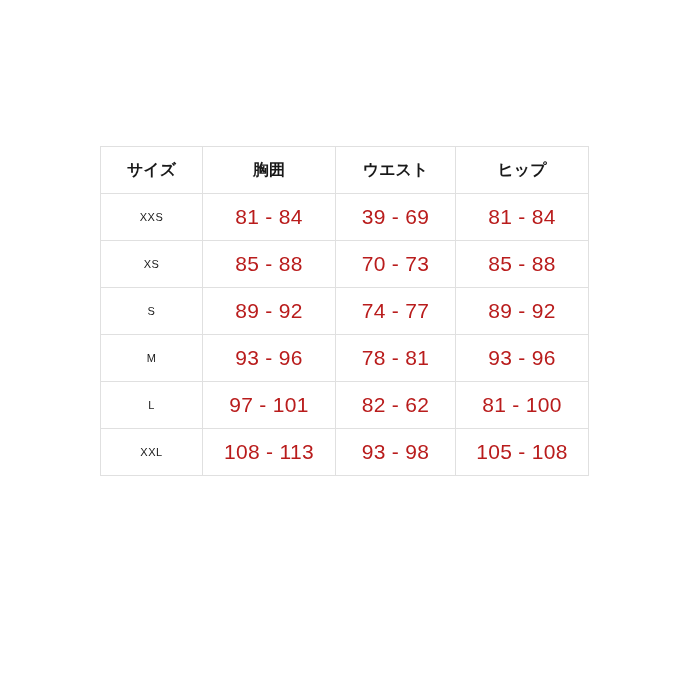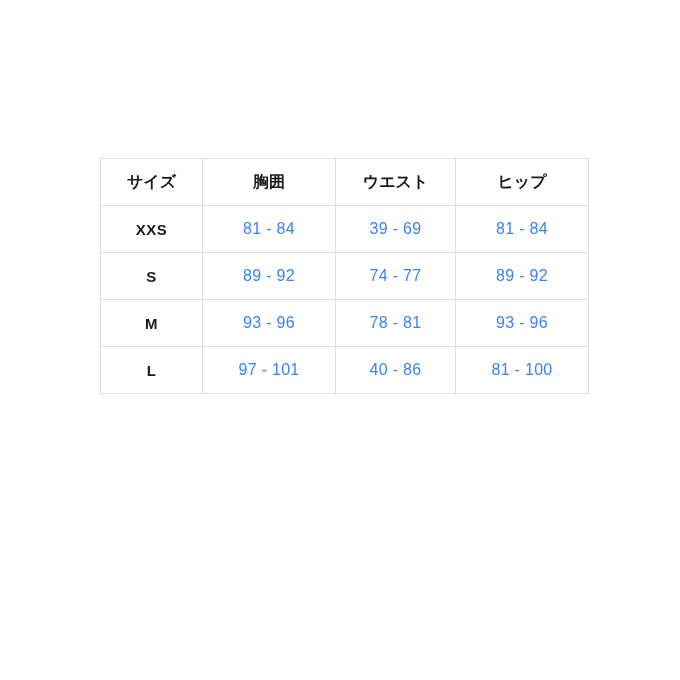--- a/index.html
+++ b/index.html
@@ -10,21 +10,21 @@
   body {
     width: 680px;
     height: 680px;
     position: relative;
     font-family: "Liberation Sans", "DejaVu Sans", sans-serif;
     overflow: hidden;
   }
   .size-chart-wrap {
     position: absolute;
     left: 100px;
-    top: 158px;
+    top: 146px;
   }
   table.size-chart {
     border-collapse: collapse;
     table-layout: fixed;
     background: #ffffff;
   }
   table.size-chart th,
   table.size-chart td {
     border: 1px solid #e0e0e0;
     height: 47px;
@@ -36,29 +36,29 @@
   col.c-size  { width: 102px; }
   col.c-chest { width: 133px; }
   col.c-waist { width: 120px; }
   col.c-hip   { width: 133px; }
   table.size-chart th {
     font-size: 16px;
     font-weight: bold;
     color: #191919;
   }
   td.size-label {
-    font-size: 15px;
-    font-weight: bold;
+    font-size: 11px;
+    font-weight: normal;
     color: #191919;
     letter-spacing: 0.5px;
   }
   td.measure {
-    font-size: 16px;
+    font-size: 21px;
     font-weight: normal;
-    color: #3b82f6;
+    color: #b91c1c;
     letter-spacing: 0.3px;
   }
 </style>
 </head>
 <body>
 
 <div class="size-chart-wrap">
   <table class="size-chart">
     <colgroup>
       <col class="c-size">
@@ -75,32 +75,44 @@
       </tr>
     </thead>
     <tbody>
       <tr>
         <td class="size-label">XXS</td>
         <td class="measure">81 - 84</td>
         <td class="measure">39 - 69</td>
         <td class="measure">81 - 84</td>
       </tr>
       <tr>
+        <td class="size-label">XS</td>
+        <td class="measure">85 - 88</td>
+        <td class="measure">70 - 73</td>
+        <td class="measure">85 - 88</td>
+      </tr>
+      <tr>
         <td class="size-label">S</td>
         <td class="measure">89 - 92</td>
         <td class="measure">74 - 77</td>
         <td class="measure">89 - 92</td>
       </tr>
       <tr>
         <td class="size-label">M</td>
         <td class="measure">93 - 96</td>
         <td class="measure">78 - 81</td>
         <td class="measure">93 - 96</td>
       </tr>
       <tr>
         <td class="size-label">L</td>
         <td class="measure">97 - 101</td>
-        <td class="measure">40 - 86</td>
+        <td class="measure">82 - 62</td>
         <td class="measure">81 - 100</td>
+      </tr>
+      <tr>
+        <td class="size-label">XXL</td>
+        <td class="measure">108 - 113</td>
+        <td class="measure">93 - 98</td>
+        <td class="measure">105 - 108</td>
       </tr>
     </tbody>
   </table>
 </div>
 
 </body></html>

